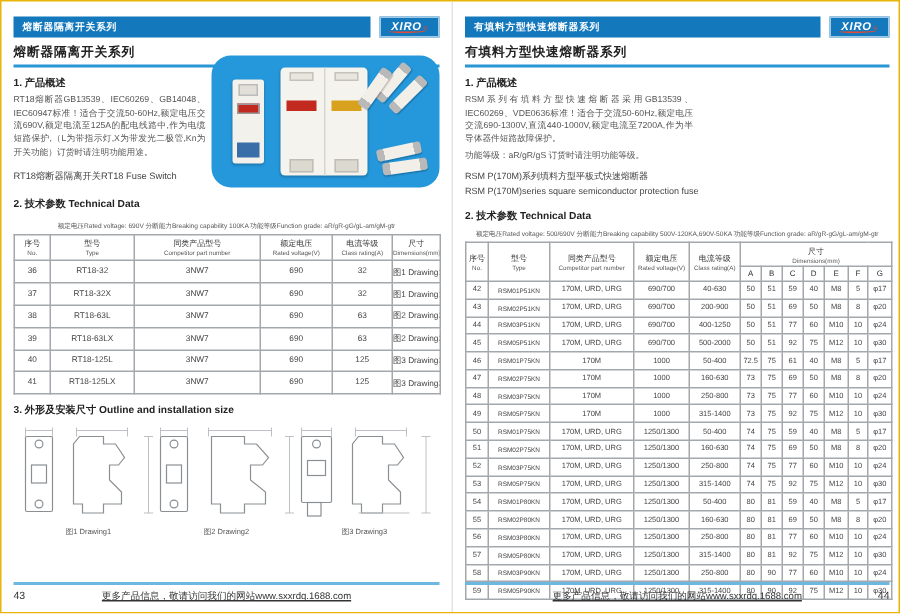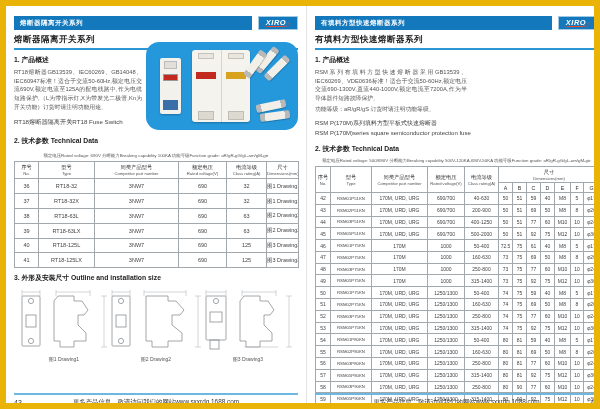--- a/index.html
+++ b/index.html
@@ -1,18 +1,18 @@
 <!DOCTYPE html>
 <html><head>
 <meta charset="utf-8">
 <style>
   html,body{margin:0;padding:0;background:#ffffff;}
   *{box-sizing:border-box;}
   body{font-family:"Liberation Sans","DejaVu Sans",sans-serif;color:#333;}
-  .sheet{position:relative;width:600px;height:409px;background:#fff;border:6px solid #eab308;overflow:hidden;}
+  .sheet{position:relative;width:600px;height:409px;background:#fff;border:1px solid #eab308;overflow:hidden;}
   .page{position:absolute;top:0;width:300px;height:409px;padding:10px 8px 0 8px;}
   #page-left{left:0;}
   #page-right{left:300px;border-left:1px solid #e4e4e4;}
 
   
   .hbar{position:relative;height:14px;background:#1478bc;width:calc(100% - 46px);
         display:flex;align-items:center;padding-left:6px;}
   .hbar-text{color:#fff;font-size:6.5px;font-weight:bold;letter-spacing:.5px;}
   .logo{position:absolute;top:10px;right:8px;width:40px;height:14px;background:#1478bc;
         border:1px solid #9fc9e4;display:flex;align-items:center;justify-content:center;}

